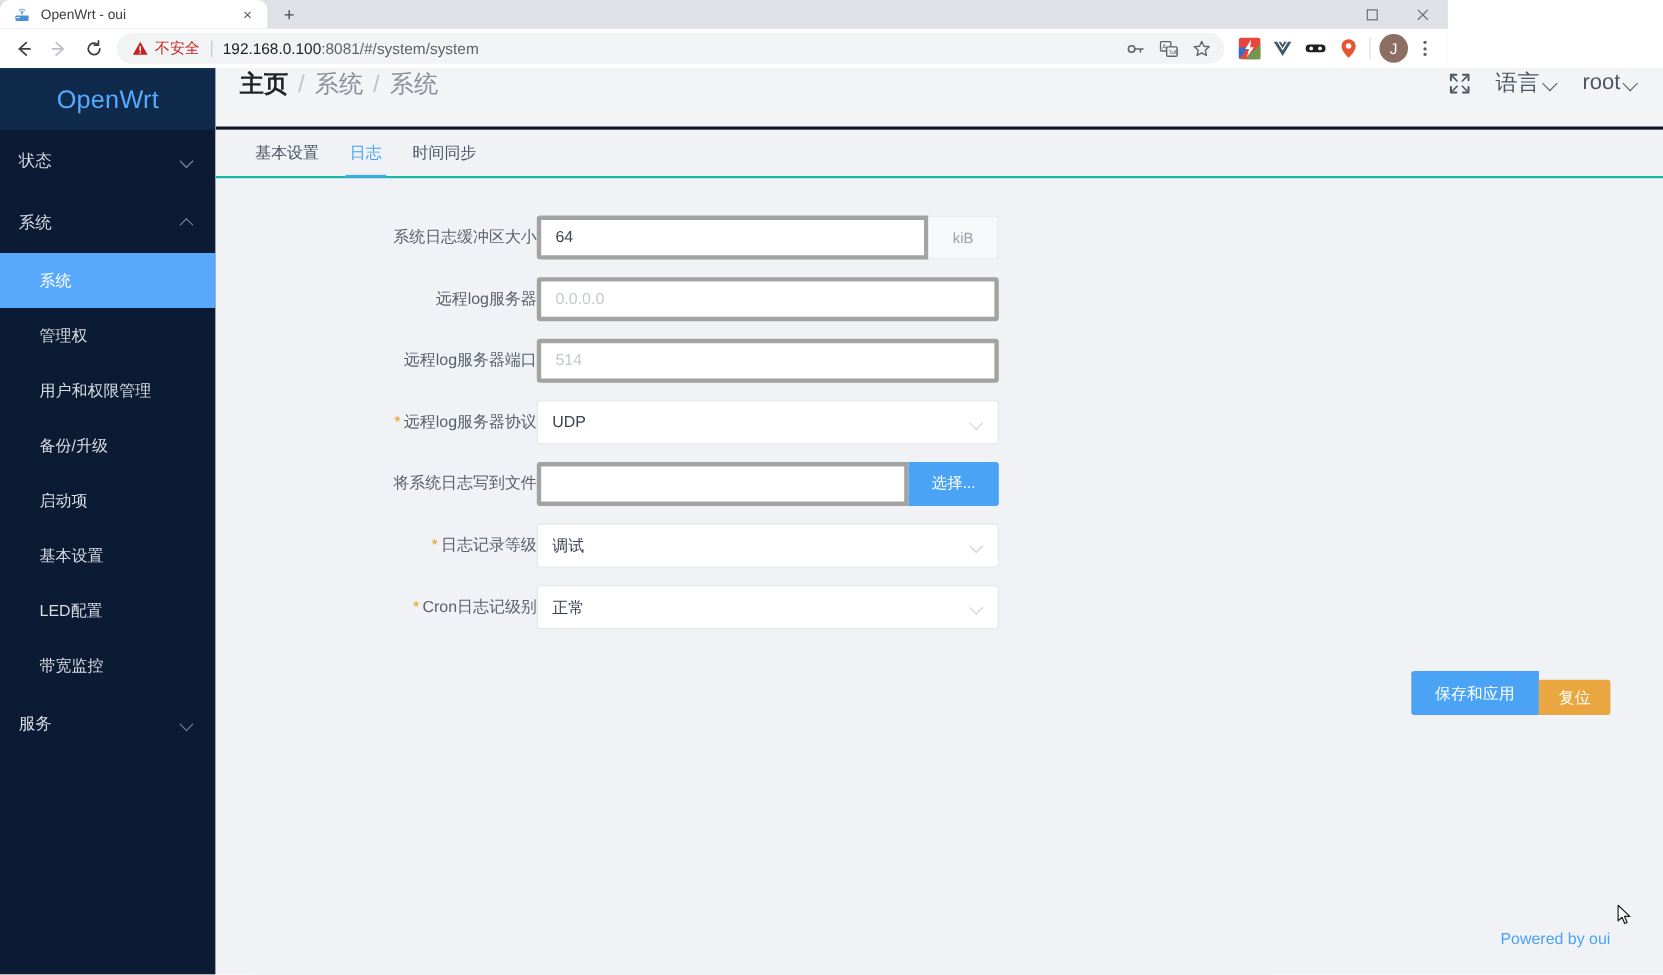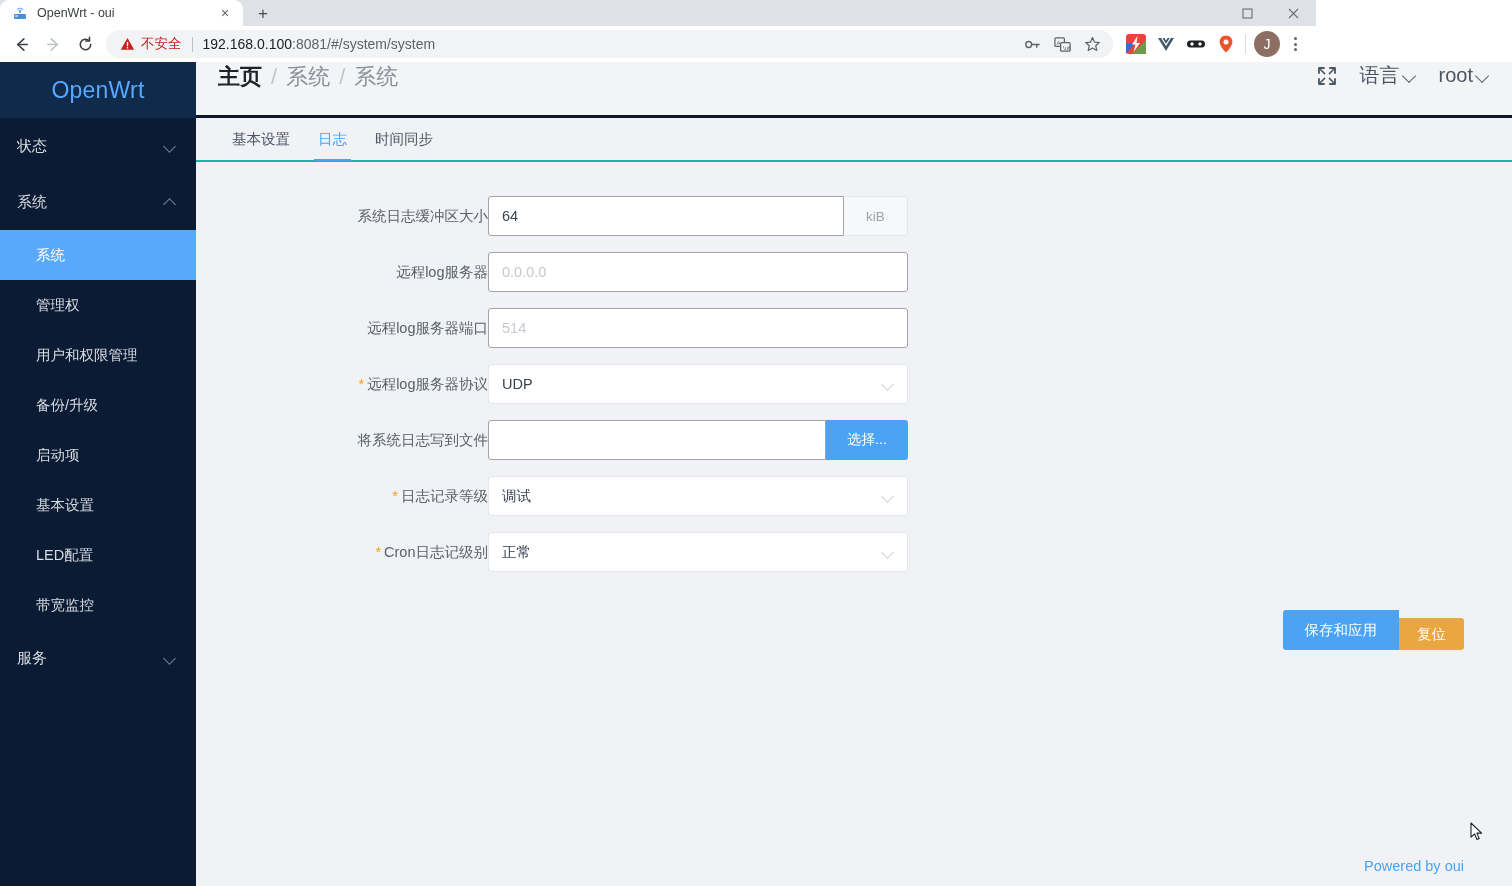--- a/index.html
+++ b/index.html
@@ -153,21 +153,21 @@
   .form-row { display: flex; align-items: flex-start; margin-bottom: 16px; }
   .form-label {
     width: 292px; flex: 0 0 292px; text-align: right;
     font-size: 14.5px; color: #59616c;
     line-height: 40px; white-space: nowrap;
   }
   .req { color: #f0a020; margin-right: 3px; }
   .field { width: 420px; flex: 0 0 420px; display: flex; }
   .inp {
     flex: 1; height: 40px; background: #ffffff;
-    border: 1px solid #a3a3a3; border-radius: 3px;
+    border: 4px solid #a3a3a3; border-radius: 3px;
     display: flex; align-items: center; padding: 0 13px;
     font-size: 14.5px; color: #3a4250;
   }
   .inp .ph { color: #c4c9d0; }
   .addon {
     width: 64px; flex: 0 0 64px; height: 40px;
     background: #f7f8fa; border: 1px solid #e3e6ea; border-left: none;
     border-radius: 0 3px 3px 0;
     display: flex; align-items: center; justify-content: center;
     font-size: 13.5px; color: #9aa1ab;
@@ -205,21 +205,21 @@
     height: 40px; padding: 0 22px; background: #4aa3f5;
     display: flex; align-items: center; justify-content: center;
     color: #fff; font-size: 14.5px; border-radius: 3px 0 0 3px;
   }
   .btn-warn {
     height: 32px; padding: 0 18px; background: #eaa640;
     display: flex; align-items: center; justify-content: center;
     color: #fff; font-size: 14.5px; border-radius: 0 3px 3px 0;
   }
   .footer {
-    position: absolute; right: 48px; bottom: 12px;
+    position: absolute; right: 48px; bottom: 24px;
     font-size: 14.5px; color: #4aa3f5;
   }
 
   .cursor { position: absolute; left: 1274px; top: 760px; width: 14px; height: 20px; pointer-events: none; }
 </style>
 </head>
 <body>
 
 <div class="browser-chrome">
 

